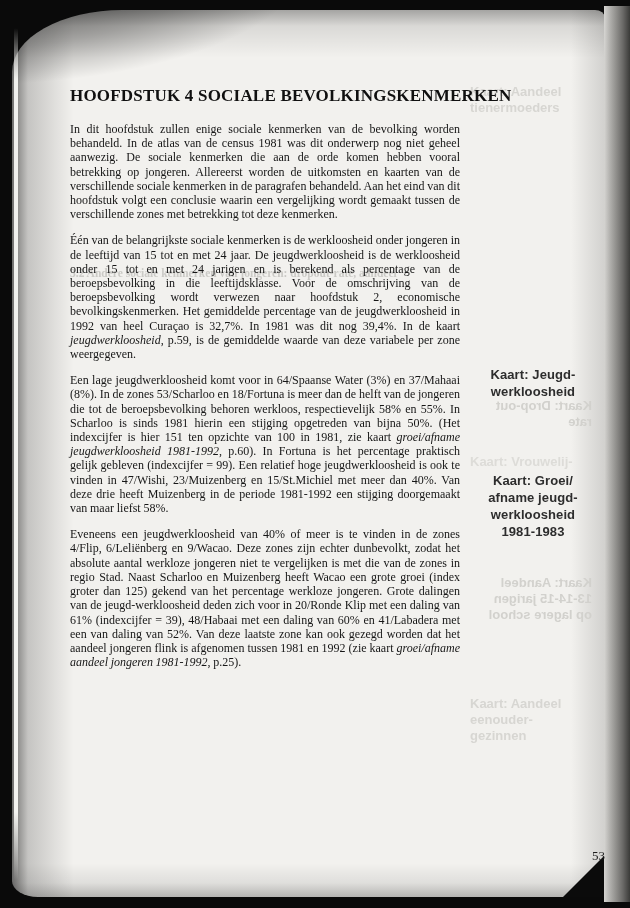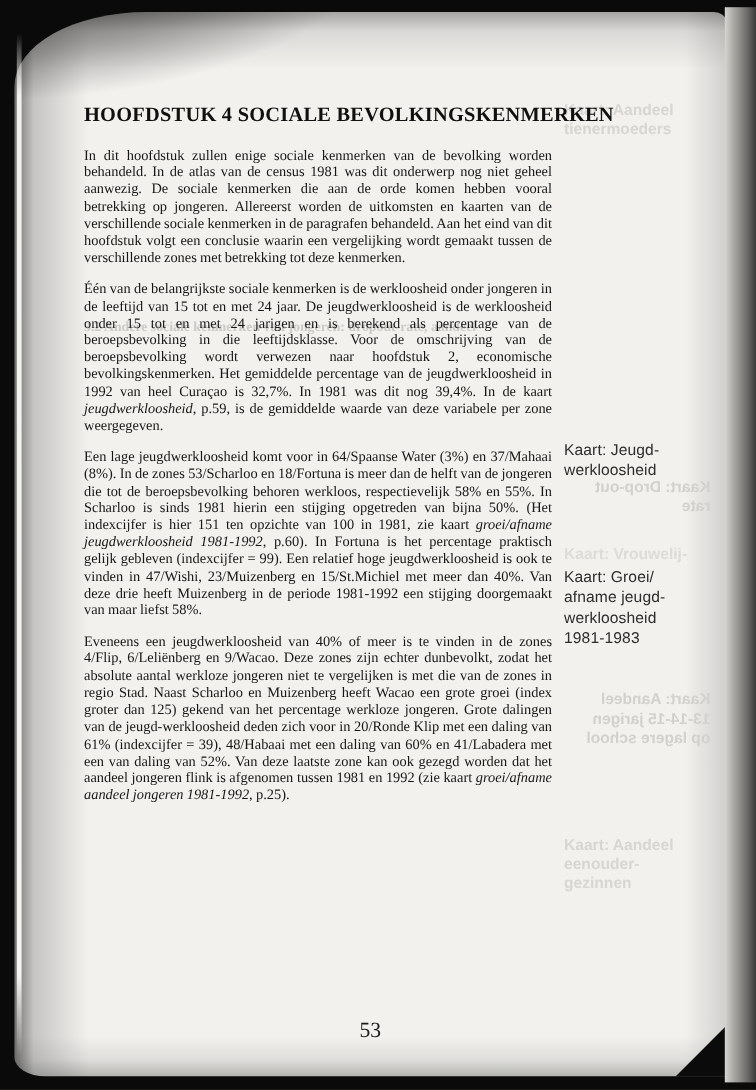--- a/index.html
+++ b/index.html
@@ -41,28 +41,28 @@
   .body-par{
     font-size:12px;line-height:14.2px;text-align:justify;margin:0 0 12px 0;
     word-spacing:-0.3px;color:#161616;
   }
   .section-heading{
     font-size:13.5px;line-height:16px;font-weight:bold;margin:0 0 14px 0;color:#111;
   }
   .no-gap{margin-bottom:12px;}
   .it{font-style:italic;}
   .page-number{
-    position:absolute;left:0;right:0;top:838px;text-align:center;
-    font-size:18px;color:#1c1c1c;z-index:2;
+    position:absolute;left:0;right:0;top:838px;text-align:right;
+    font-size:13px;color:#1c1c1c;z-index:2;
   }
   
   .mnote{
     position:absolute;left:458px;width:126px;z-index:2;
-    font-family:"Liberation Sans", sans-serif;font-weight:normal;
-    font-size:13px;line-height:17px;color:#2d2d2d;white-space:pre-line;letter-spacing:0.1px;
+    font-family:"Liberation Sans", sans-serif;font-weight:bold;
+    font-size:13px;line-height:17px;color:#2d2d2d;white-space:pre-line;letter-spacing:0.1px;text-align:center;
   }
   .mnote1{top:356px;}
   .mnote2{top:462px;}
   
   .ghost{
     position:absolute;left:458px;width:122px;z-index:1;
     font-family:"Liberation Sans", sans-serif;font-weight:bold;
     font-size:13px;line-height:16px;color:#d7d6d2;white-space:pre-line;
     pointer-events:none;
   }

